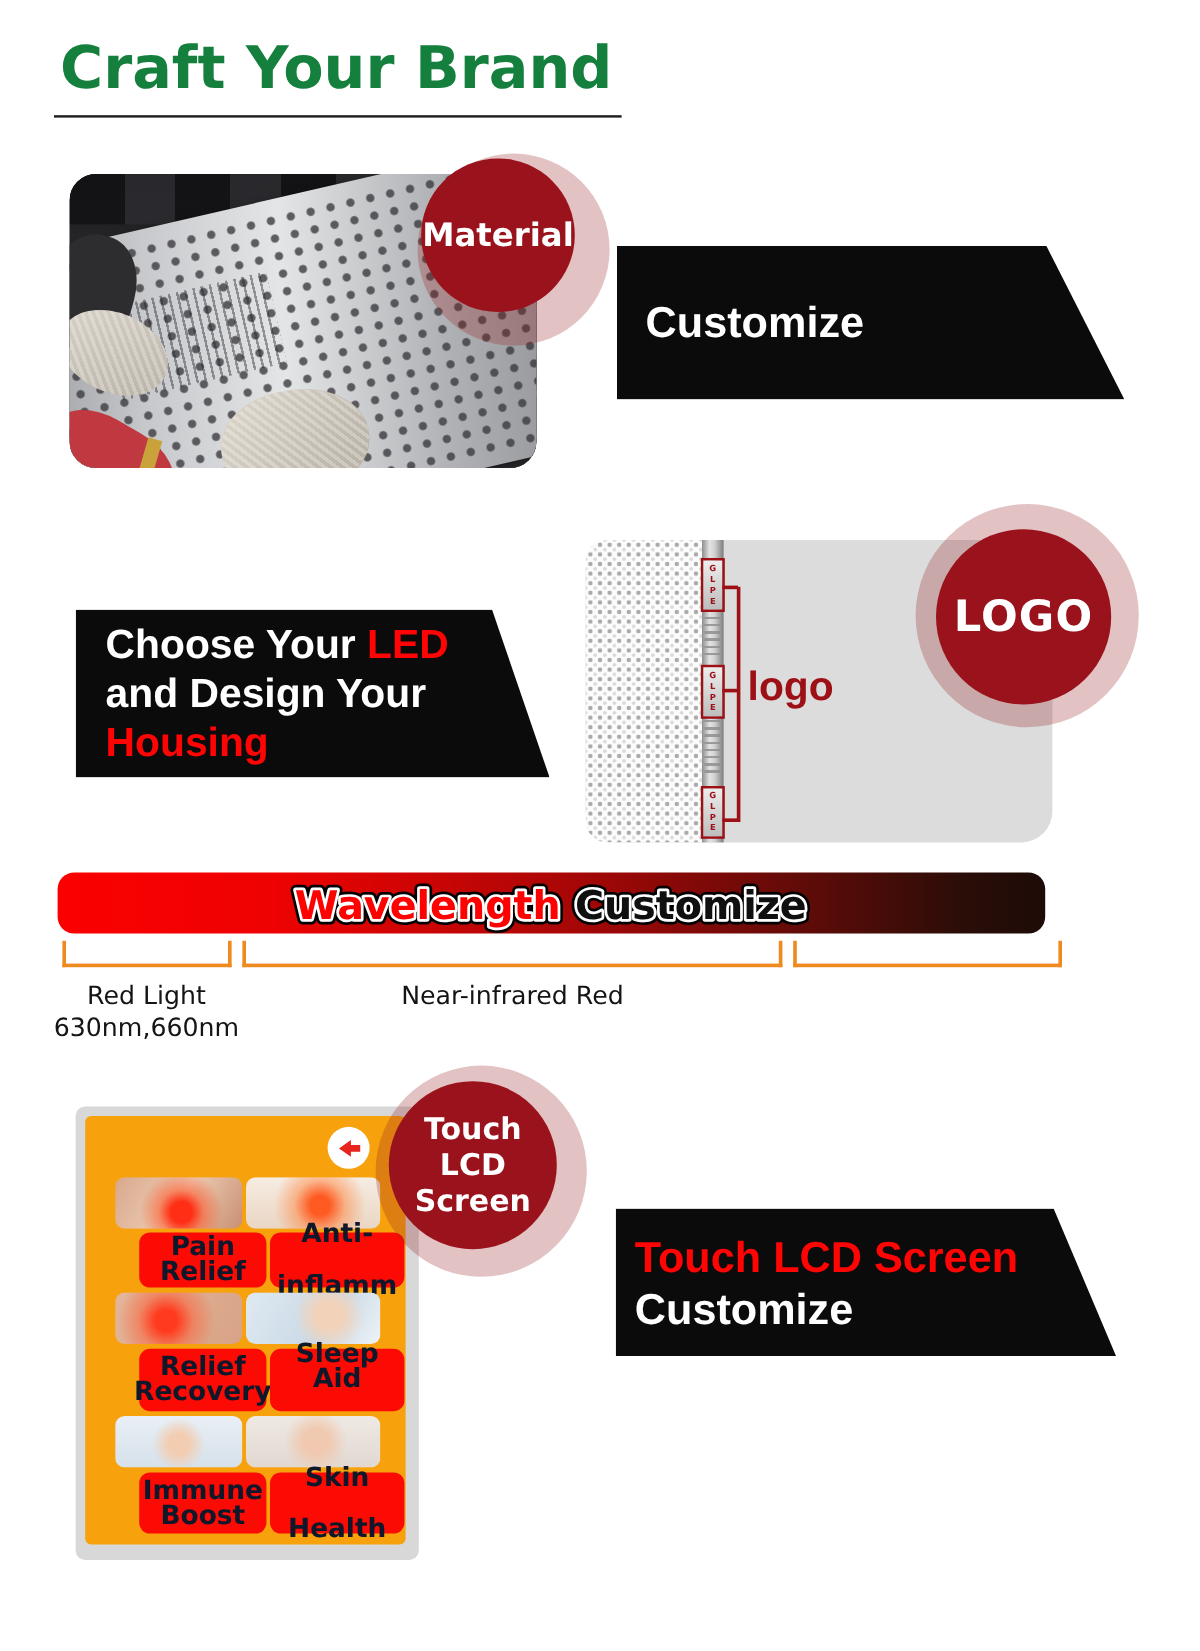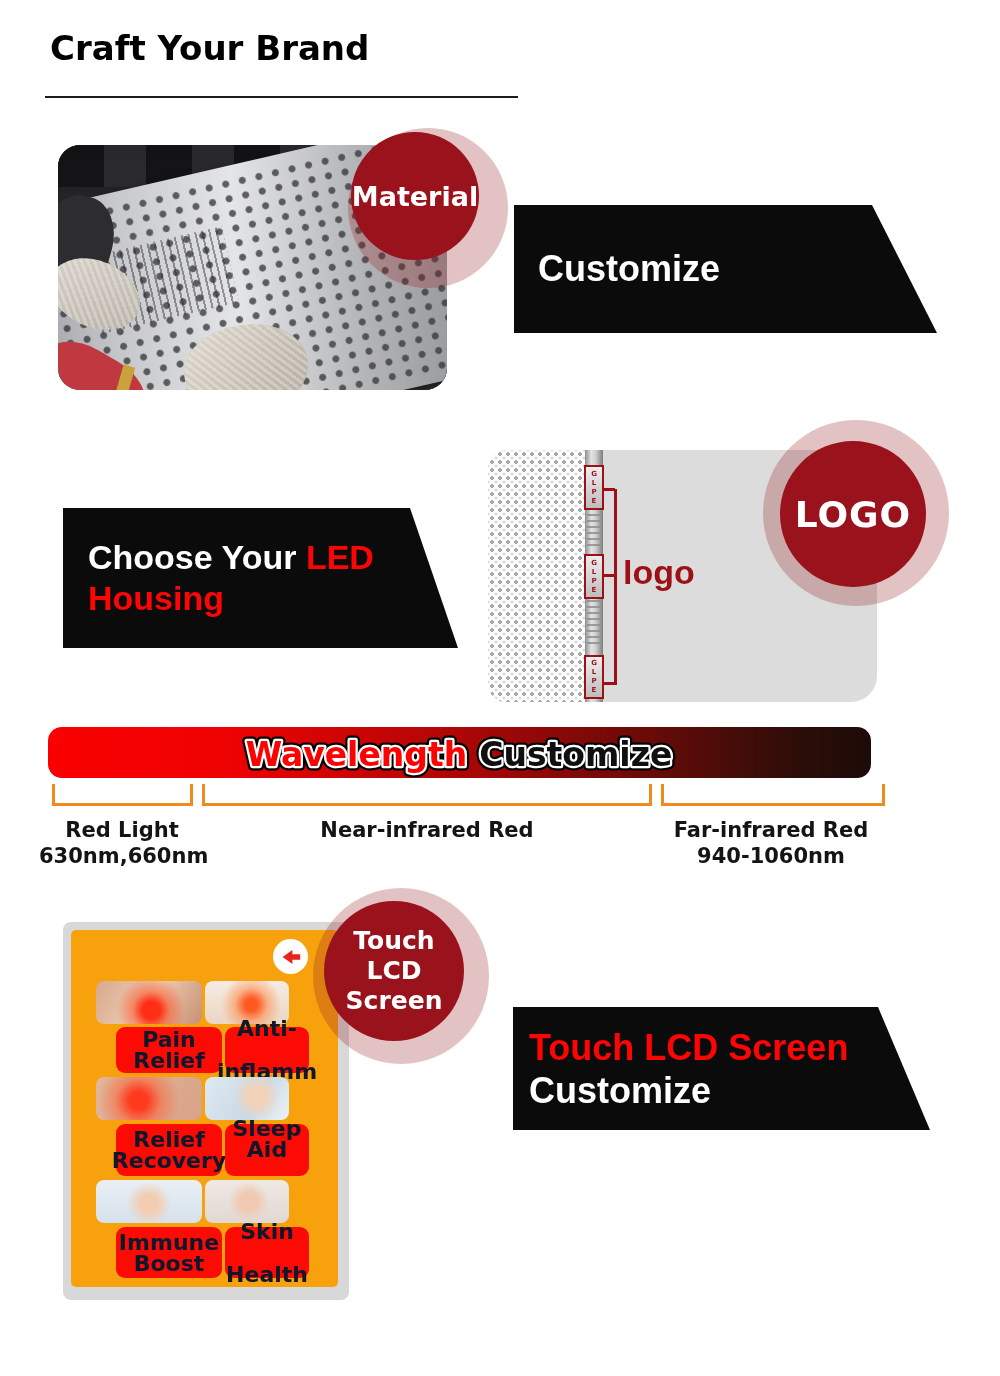--- a/index.html
+++ b/index.html
@@ -1,21 +1,21 @@
 <!DOCTYPE html>
 <html><head>
 <meta charset="utf-8">
 <style>
   html,body{margin:0;padding:0;background:#fff;}
   .canvas{position:relative;width:1000px;height:1376px;background:#ffffff;overflow:hidden;
           font-family:"DejaVu Sans","Liberation Sans",sans-serif;}
   .abs{position:absolute;}
 
   
-  .page-title{left:50px;top:28px;font-size:34px;font-weight:800;color:#000000;letter-spacing:0px;}
+  .page-title{left:50px;top:28px;font-size:49px;font-weight:800;color:#15803d;letter-spacing:0px;}
   .title-rule{left:45px;top:96px;width:473px;height:2px;background:#1c1c1c;}
 
   
   .photo{left:58px;top:145px;width:389px;height:245px;border-radius:22px;overflow:hidden;background:#232124;}
   .photo>div{position:absolute;}
   .ph-bg{inset:0;background:linear-gradient(180deg,#161517 0%,#242326 20%,#38373a 42%,#4a494d 60%,#3a393d 100%);}
   .ph-rail{top:0;left:0;right:0;height:42px;background:repeating-linear-gradient(90deg,#121113 0 46px,#2c2b2f 46px 88px);opacity:.85;}
   .ph-machine-br{right:-50px;bottom:-46px;width:310px;height:175px;transform:rotate(-13deg);
     background:repeating-linear-gradient(0deg,#232226 0 14px,#4b4a4f 14px 18px,#2f2e33 18px 34px);}
   .ph-plate{left:-34px;top:16px;width:478px;height:258px;transform:rotate(-13deg);
@@ -75,30 +75,30 @@
   .lg-v{left:614px;top:489px;width:3px;height:196px;background:#9c1016;}
   .lg-t{height:3px;width:13px;left:602px;background:#9c1016;}
   .lg-t1{top:488px;} .lg-t2{top:574px;} .lg-t3{top:682px;}
   .logo-word{left:623px;top:553px;font-size:34px;font-weight:800;color:#9c1016;font-family:"Liberation Sans",sans-serif;}
 
   
   .wave-banner{left:48px;top:727px;width:823px;height:51px;border-radius:14px;overflow:hidden;
     background:linear-gradient(90deg,#fb0000 0%,#ee0202 22%,#b30606 48%,#650b08 74%,#2a0d08 92%,#1d0b07 100%);}
   .bracket{top:784px;height:22px;border-left:3px solid #ef8a1e;border-right:3px solid #ef8a1e;border-bottom:3px solid #ef8a1e;box-sizing:border-box;}
   .bracket1{left:52px;width:141px;} .bracket2{left:202px;width:450px;} .bracket3{left:661px;width:224px;}
-  .wl-label{top:817px;text-align:center;font-weight:700;color:#141414;font-size:21px;line-height:26px;}
+  .wl-label{top:817px;text-align:center;font-weight:400;color:#141414;font-size:21px;line-height:26px;}
   .wl-label1{left:39px;width:166px;} .wl-label2{left:255px;width:344px;} .wl-label3{left:655px;width:232px;}
 
   
   .lcd-frame{left:63px;top:922px;width:286px;height:378px;background:#d8d8d8;border-radius:8px;}
   .lcd-screen{left:71px;top:930px;width:267px;height:357px;background:#f7a20d;border-radius:5px;}
   .back-btn{left:273px;top:939px;width:35px;height:35px;border-radius:50%;background:#ffffff;
     display:flex;align-items:center;justify-content:center;}
   .tile{border-radius:8px;overflow:hidden;}
-  .t-c1{left:96px;width:106px;} .t-c2{left:205px;width:84px;gap:22px;}
+  .t-c1{left:96px;width:106px;} .t-c2{left:205px;width:112px;gap:22px;}
   .t-r1{top:981px;height:43px;} .t-r3{top:1077px;height:43px;} .t-r5{top:1180px;height:43px;}
   .lcd-btn{background:#fb0b04;border-radius:9px;color:#0f172a;font-weight:800;font-size:22px;line-height:21px;
     display:flex;flex-direction:column;align-items:center;justify-content:center;text-align:center;margin-left:20px;}
   .b-r2{top:1027px;height:46px;} .b-r4{top:1124px;height:52px;} .b-r6{top:1227px;height:51px;}
   .p1{background:radial-gradient(circle at 52% 68%,#ff2e14 0%,#ff2e14 14%,rgba(255,84,40,.55) 30%,rgba(255,120,60,0) 55%),
       linear-gradient(120deg,#d9a88c 0%,#eccdb4 50%,#c98f72 100%);}
   .p2{background:radial-gradient(circle at 55% 55%,#ff5a22 0%,#ff5a22 12%,rgba(255,130,60,.5) 32%,rgba(255,130,60,0) 58%),
       linear-gradient(180deg,#f6ece2 0%,#ead6c4 100%);}
   .p3{background:radial-gradient(circle at 40% 55%,#ff3a1e 0%,#ff3a1e 13%,rgba(255,90,50,.5) 33%,rgba(255,90,50,0) 60%),
       linear-gradient(120deg,#e3b79c,#d8a285);}
@@ -134,20 +134,21 @@
   <div class="abs bubble bubble-material">
     <span>Material</span>
   </div>
 
   <div class="abs cut-banner banner-material">
     <div>Customize</div>
   </div>
 
   <div class="abs cut-banner banner-led">
     <div><span>Choose Your </span><span class="red">LED</span></div>
+    <div>and Design Your</div>
     <div class="red">Housing</div>
   </div>
 
   <div class="abs card"></div>
   <div class="abs panel-white"></div>
   <div class="abs led-strip"></div>
   <div class="abs chip chip1">GLPE</div>
   <div class="abs chip chip2">GLPE</div>
   <div class="abs chip chip3">GLPE</div>
   <div class="abs spec spec1"></div>
@@ -177,24 +178,20 @@
   <div class="abs bracket bracket1"></div>
   <div class="abs bracket bracket2"></div>
   <div class="abs bracket bracket3"></div>
   <div class="abs wl-label wl-label1">
     <div>Red Light</div>
     <div>630nm,660nm</div>
   </div>
   <div class="abs wl-label wl-label2">
     <div>Near-infrared Red</div>
   </div>
-  <div class="abs wl-label wl-label3">
-    <div>Far-infrared Red</div>
-    <div>940-1060nm</div>
-  </div>
 
   <div class="abs lcd-frame"></div>
   <div class="abs lcd-screen"></div>
   <div class="abs back-btn">
     <svg width="24" height="24" viewBox="0 0 34 34">
       <path d="M19 7 L5 17 L19 27 L19 21 L30 21 L30 13 L19 13 Z" fill="#e8251d"></path>
     </svg>
   </div>
 
   <div class="abs tile t-c1 t-r1 p1"></div>

